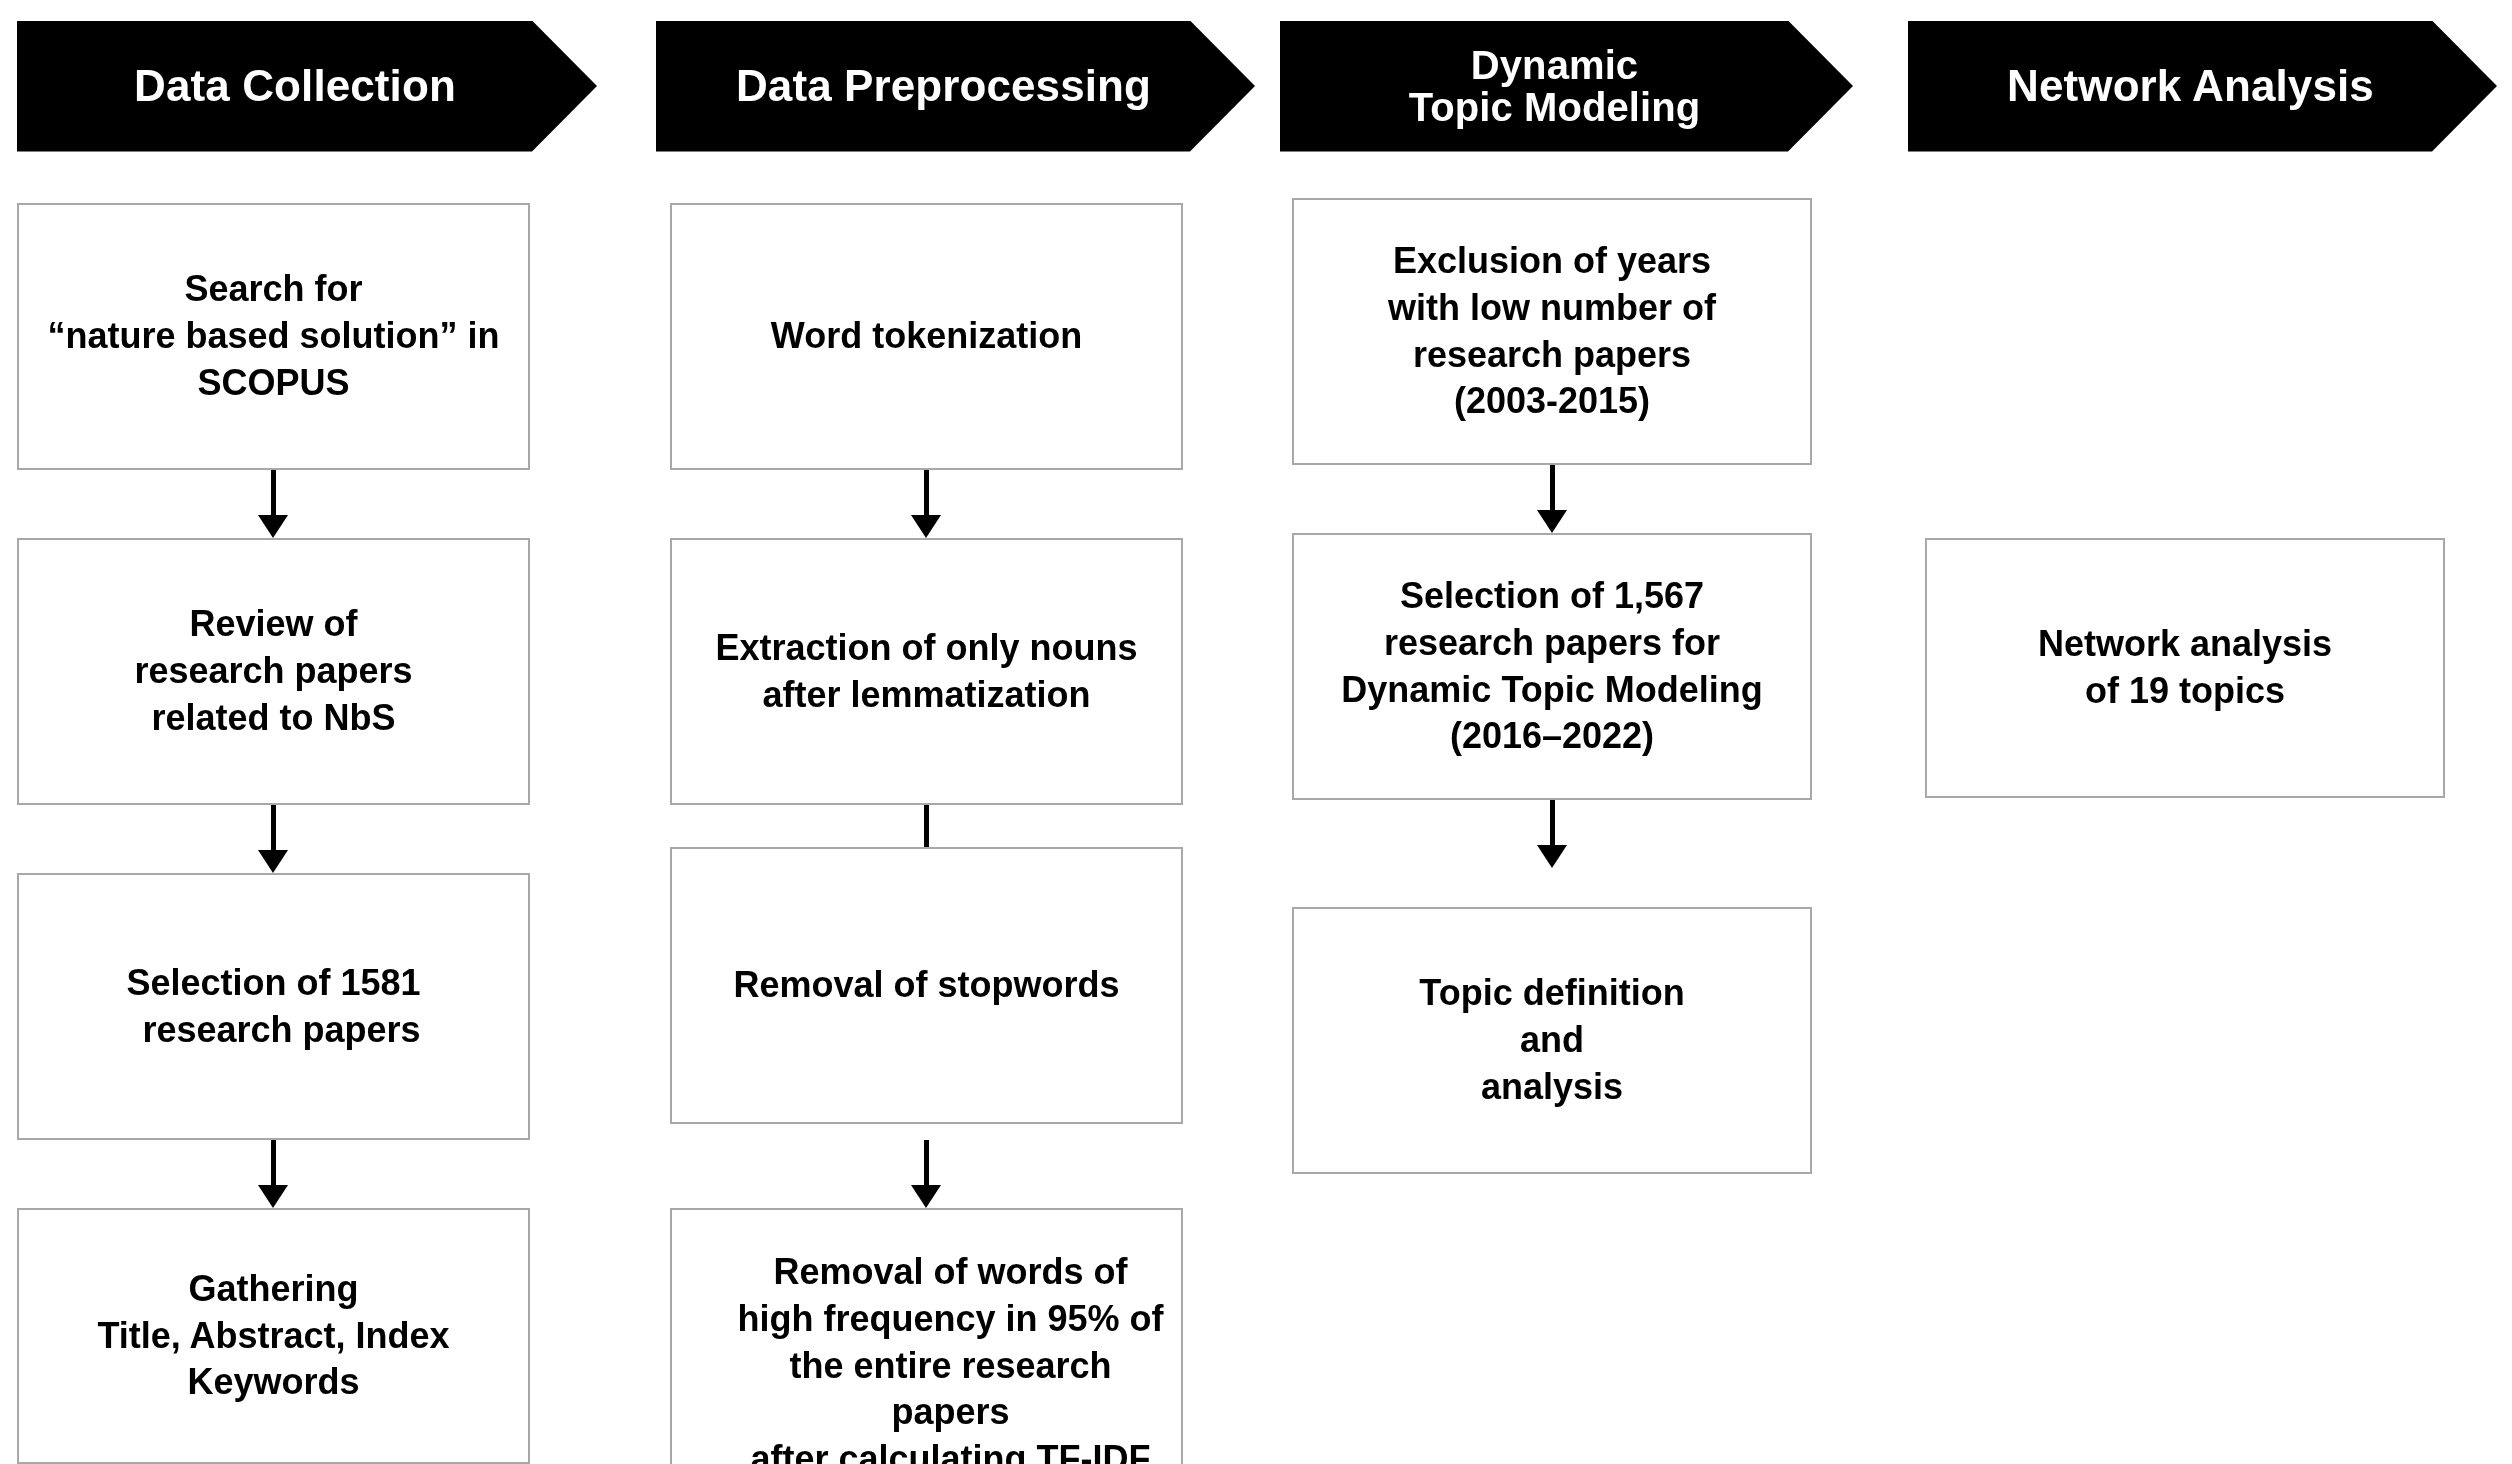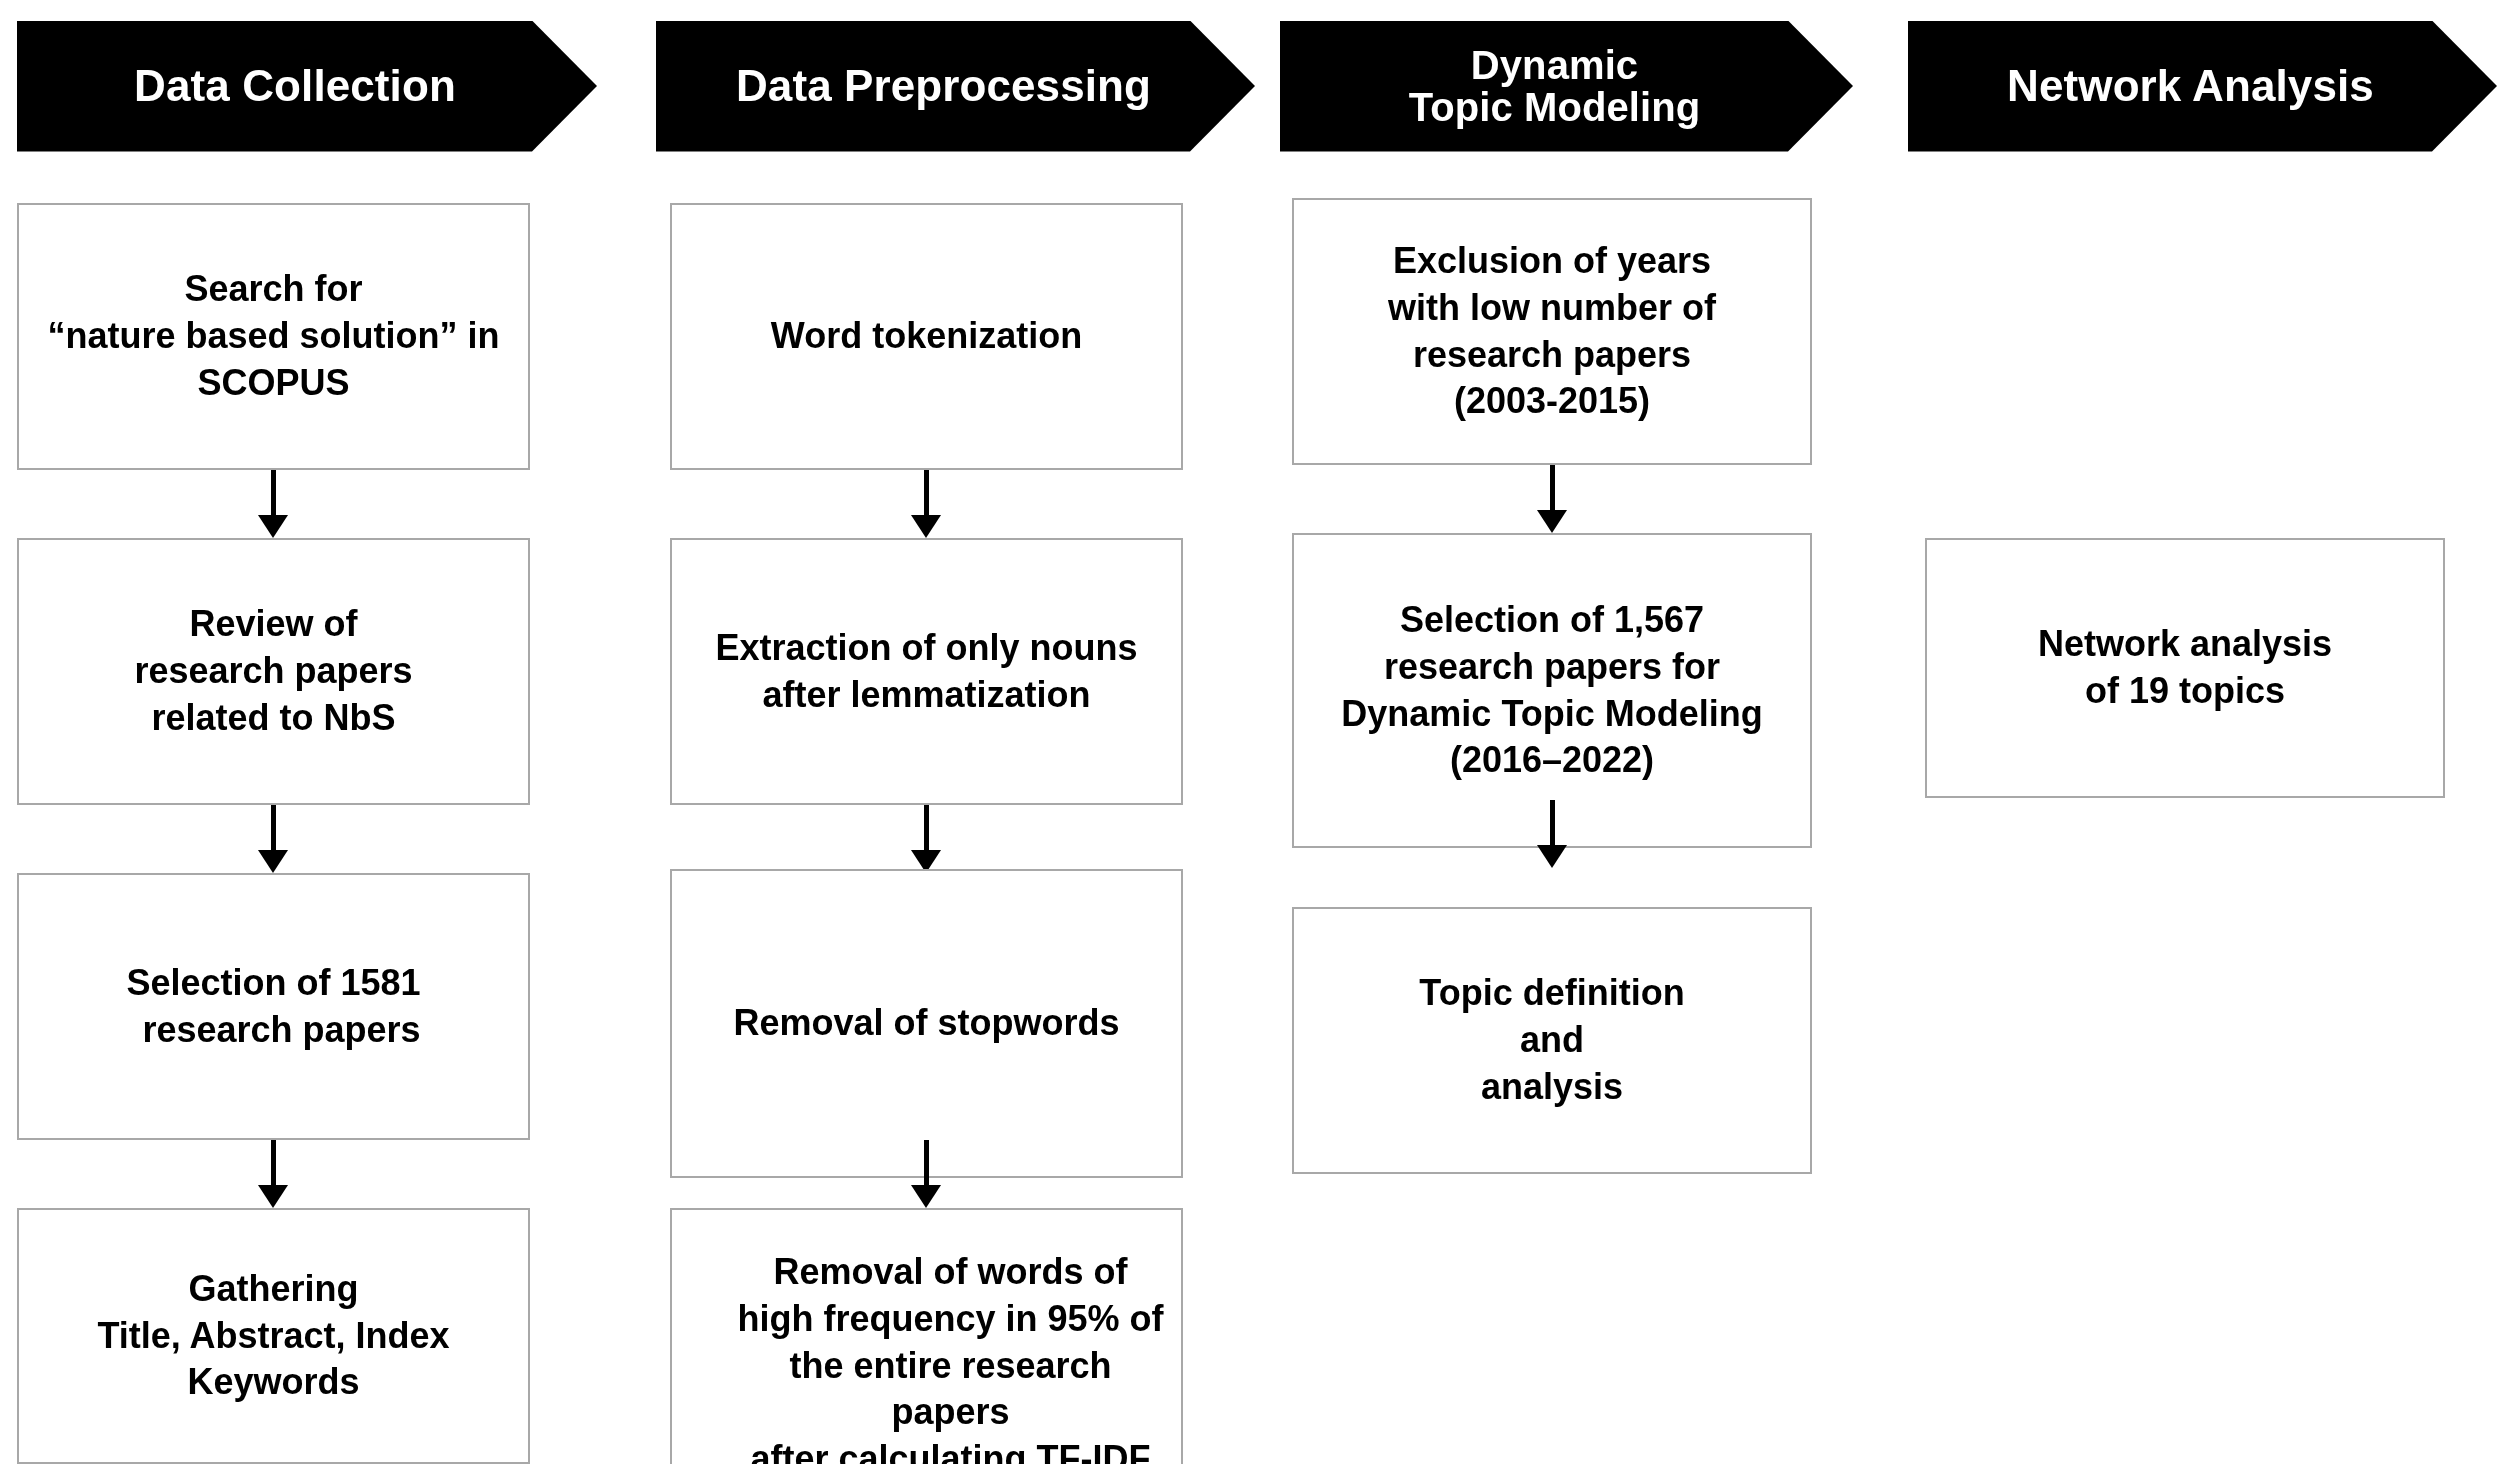--- a/index.html
+++ b/index.html
@@ -163,21 +163,21 @@
   <div class="pbox" style="left:670px; top:538px; width:513px; height:267px;">
     <span class="pbox-label">Extraction of only nouns
 after lemmatization</span>
   </div>
 
   <div class="connector" style="left:875px; top:805px; width:103px; height:68px;">
     <div class="shaft" style="height:48px;"></div>
     <div class="head"></div>
   </div>
 
-  <div class="pbox" style="left:670px; top:869px; width:513px; height:309px;">
+  <div class="pbox" style="left:670px; top:847px; width:513px; height:277px;">
     <span class="pbox-label">Removal of stopwords</span>
   </div>
 
   <div class="connector" style="left:875px; top:1140px; width:103px; height:68px;">
     <div class="shaft" style="height:48px;"></div>
     <div class="head"></div>
   </div>
 
   <div class="pbox" style="left:670px; top:1208px; width:513px; height:316px;padding-left:48px;">
     <span class="pbox-label">Removal of words of
@@ -191,21 +191,21 @@
 with low number of
 research papers
 (2003-2015)</span>
   </div>
 
   <div class="connector" style="left:1501px; top:465px; width:103px; height:68px;">
     <div class="shaft" style="height:48px;"></div>
     <div class="head"></div>
   </div>
 
-  <div class="pbox" style="left:1292px; top:533px; width:520px; height:315px;">
+  <div class="pbox" style="left:1292px; top:533px; width:520px; height:267px;">
     <span class="pbox-label">Selection of 1,567
 research papers for
 Dynamic Topic Modeling
 (2016–2022)</span>
   </div>
 
   <div class="connector" style="left:1501px; top:800px; width:103px; height:68px;">
     <div class="shaft" style="height:48px;"></div>
     <div class="head"></div>
   </div>

